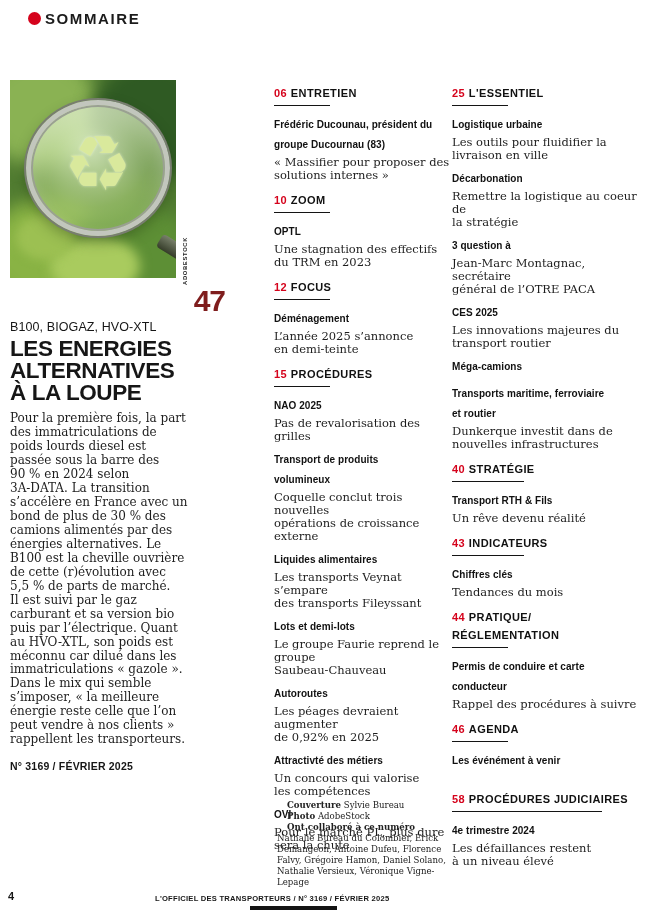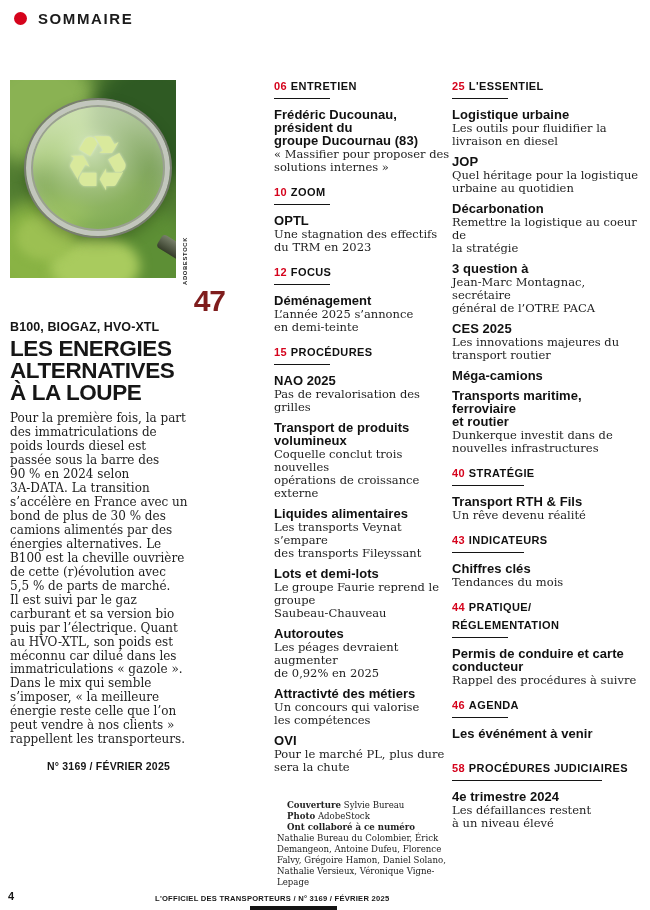--- a/index.html
+++ b/index.html
@@ -3,21 +3,21 @@
 <meta charset="utf-8">
 <style>
   html,body { margin:0; padding:0; }
   body {
     width:650px; height:910px; position:relative; overflow:hidden;
     background:#ffffff; color:#161616;
     font-family:"Liberation Sans", sans-serif;
     -webkit-font-smoothing:antialiased;
   }
   
-  .masthead { position:absolute; top:10px; left:14px; display:flex; align-items:center; gap:11px; }
+  .masthead { position:absolute; top:10px; left:28px; display:flex; align-items:center; gap:4px; }
   .masthead .dot { width:13px; height:13px; border-radius:50%; background:#d5031c; }
   .masthead h1 { margin:0; font-size:15px; font-weight:bold; letter-spacing:1.6px; color:#1b1b1b; }
 
   
   .col-left { position:absolute; left:10px; top:80px; width:215px; }
   .photo { width:166px; height:198px; position:relative; overflow:hidden; background:#517c31; }
   .blob { position:absolute; border-radius:50%; filter:blur(9px); }
   .b1 { left:-30px; top:-25px; width:120px; height:110px; background:#8ab253; }
   .b2 { right:-35px; top:-20px; width:120px; height:120px; background:#2f5a23; }
   .b3 { left:-25px; bottom:-30px; width:130px; height:110px; background:#89b344; }
@@ -32,37 +32,37 @@
     display:flex; align-items:center; justify-content:center;
   }
   .recycle { font-size:76px; line-height:1; margin-top:-8px; color:#d9e99c; text-shadow:0 0 3px rgba(250,255,230,0.55); font-family:"DejaVu Sans", sans-serif; }
   .handle { position:absolute; left:146px; top:166px; width:52px; height:15px; border-radius:4px;
     background:linear-gradient(#79816b,#353c29); transform:rotate(31deg); }
   .photo-credit {
     position:absolute; left:172px; top:205px; transform:rotate(-90deg); transform-origin:0 0;
     font-size:5.8px; font-weight:bold; letter-spacing:0.7px; color:#222; white-space:nowrap;
   }
   .feat-num { color:#7f1d1d; font-size:30px; font-weight:bold; line-height:0.95; letter-spacing:-1px; margin-top:9px;text-align:right; }
-  .feat-kicker { font-size:12.5px; font-weight:bold; margin-top:4px; letter-spacing:0.1px; }
+  .feat-kicker { font-size:12.5px; font-weight:normal; margin-top:4px; letter-spacing:0.1px; }
   .feat-title { margin:4px 0 0; font-size:22.5px; font-weight:bold; line-height:0.99; letter-spacing:-0.4px; white-space:pre-line; }
   .feat-body { font-family:"DejaVu Serif", serif; font-size:12px; line-height:13.95px; margin:8px 0 0; white-space:pre-line; color:#1d1d1d; }
-  .feat-issue { font-size:10.5px; font-weight:bold; letter-spacing:0.2px; margin-top:13px;margin-left:37px; }
+  .feat-issue { font-size:10.5px; font-weight:bold; letter-spacing:0.2px; margin-top:13px; }
 
   
   .col-mid   { position:absolute; left:274px; top:76px; width:178px; }
   .col-right { position:absolute; left:452px; top:76px; width:194px; }
-  .toc-section { margin-bottom:8px; }
+  .toc-section { margin-bottom:8px;margin-top:7px; }
   .sec-head { margin-bottom:9px; }
   .sec-num { color:#d5031c; font-weight:bold; font-size:11px; letter-spacing:0.3px; margin-right:4px; }
   .sec-label { font-weight:bold; font-size:11px; letter-spacing:0.4px; color:#111; white-space:pre-line; }
   .sec-rule { width:56px; border-bottom:1.6px solid #141414; margin-top:4px; }
   .rule-wide .sec-rule { width:150px; }
   .rule-med .sec-rule { width:72px; }
   .toc-item { margin-bottom:7px; }
-  .item-title { font-size:13px; font-weight:bold; line-height:13px; letter-spacing:0.05px; white-space:pre-line; color:#111; }
+  .item-title { font-size:10px; font-weight:bold; line-height:20px; letter-spacing:0.05px; white-space:pre-line; color:#111; }
   .item-desc { font-family:"DejaVu Serif", serif; font-size:11.5px; line-height:13px; margin-top:1px; white-space:pre-line; color:#1d1d1d; }
   .item-desc:empty { display:none; }
   .gap-top { margin-top:18px; }
 
   
   .credits { position:absolute; left:277px; top:800px; width:185px;
     font-family:"DejaVu Serif", serif; font-size:8.6px; line-height:11px; color:#222; }
   .credit-label { font-weight:bold;padding-left:10px; }
   .credit-contrib { margin:0; white-space:pre-line; }
 
@@ -210,26 +210,21 @@
 <div class="col-right">
 
   <section class="toc-section">
     <div class="sec-head">
       <span class="sec-num">25</span><span class="sec-label">L'ESSENTIEL</span>
       <div class="sec-rule"></div>
     </div>
     <div class="toc-item">
       <div class="item-title">Logistique urbaine</div>
       <div class="item-desc">Les outils pour fluidifier la
-livraison en diesel</div>
-    </div>
-    <div class="toc-item">
-      <div class="item-title">JOP</div>
-      <div class="item-desc">Quel héritage pour la logistique
-urbaine au quotidien</div>
+livraison en ville</div>
     </div>
     <div class="toc-item">
       <div class="item-title">Décarbonation</div>
       <div class="item-desc">Remettre la logistique au coeur de
 la stratégie</div>
     </div>
     <div class="toc-item">
       <div class="item-title">3 question à</div>
       <div class="item-desc">Jean-Marc Montagnac, secrétaire
 général de l’OTRE PACA</div>

